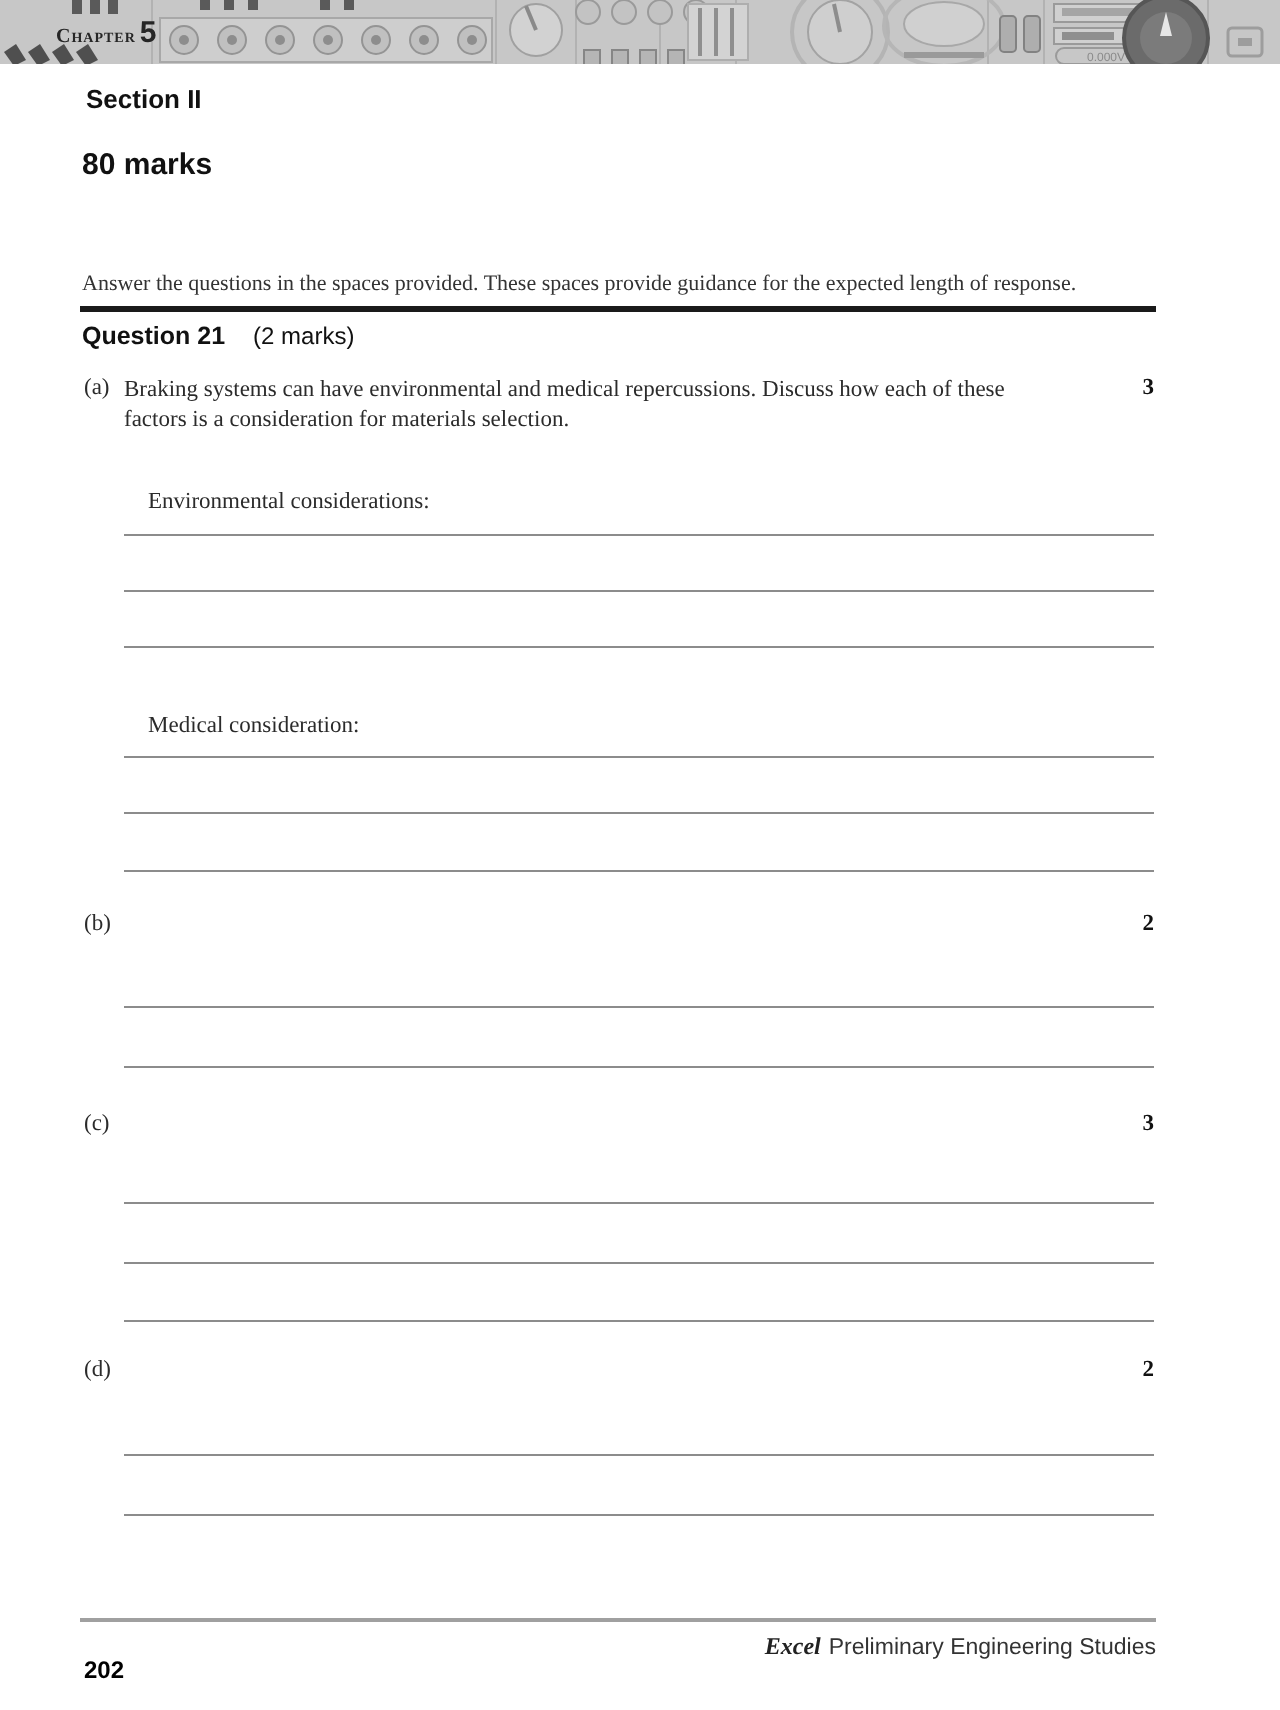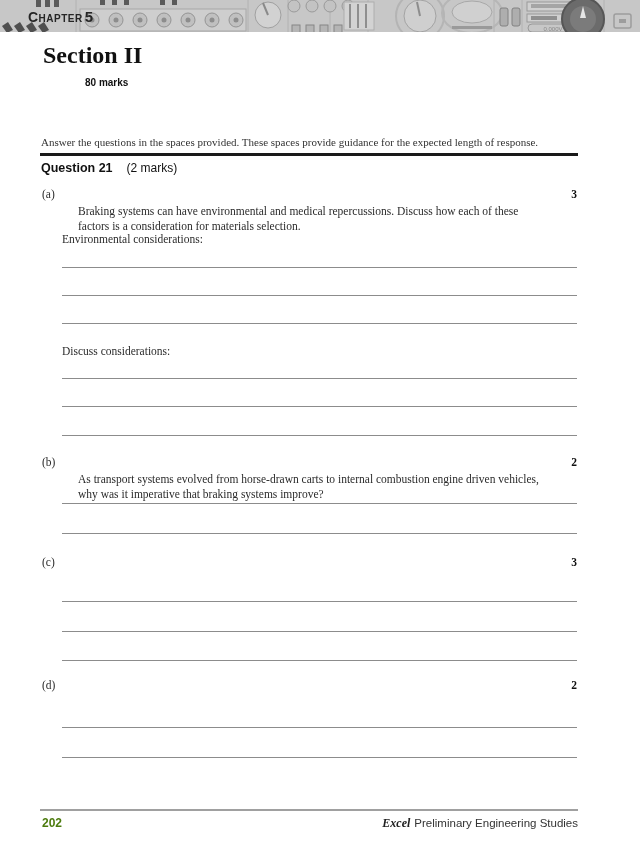--- a/index.html
+++ b/index.html
@@ -4,49 +4,49 @@
 <style>
   html,body{margin:0;padding:0;background:#ffffff;}
   .page{position:relative;width:640px;height:855px;background:#fff;overflow:hidden;
         font-family:"Liberation Serif", serif;color:#2b2b2b;}
 
   
   .photo-strip{position:absolute;left:0;top:0;width:640px;height:32px;background:#c7c7c7;}
   .photo-strip svg{display:block;}
   .chapter-tag{position:absolute;left:28px;top:8px;z-index:5;color:#262626;
                font-family:"Liberation Sans", sans-serif;font-weight:bold;white-space:nowrap;}
-  .chapter-word{font-size:14px;font-variant:small-caps;letter-spacing:0.5px;}
+  .chapter-word{font-size:10px;font-variant:small-caps;letter-spacing:0.5px;font-family:Liberation Serif, serif;}
   .chapter-num{font-size:15px;margin-left:2px;}
 
   
-  .section-title{position:absolute;left:43px;top:42px;font-family:Liberation Serif, serif;
-                 font-weight:bold;font-size:24px;color:#111;}
+  .section-title{position:absolute;left:43px;top:42px;font-family:Liberation Sans, sans-serif;
+                 font-weight:bold;font-size:13px;color:#111;}
   .info-block{position:absolute;left:41px;top:76px;font-family:"Liberation Sans", sans-serif;
-              font-weight:bold;font-size:10px;line-height:14px;color:#111;margin-left:44px;}
+              font-weight:bold;font-size:15px;line-height:14px;color:#111;}
   .instruction{position:absolute;left:41px;top:136px;font-size:11px;color:#333;white-space:nowrap;}
   .rule-thick{position:absolute;left:40px;top:153px;width:538px;height:3px;background:#1a1a1a;}
   .question-heading{position:absolute;left:41px;top:161px;font-family:"Liberation Sans", sans-serif;
                     font-size:12.5px;color:#111;}
   .question-heading .qh-title{font-weight:bold;margin-top:36px;}
   .question-heading .qh-marks{font-weight:normal;margin-left:14px;font-size:12px;}
 
   
   .question{position:absolute;left:40px;width:538px;}
   .q-label{position:absolute;left:2px;top:0;font-size:11.5px;}
-  .q-text{position:absolute;left:22px;top:0;margin:16px;width:496px;font-size:11.5px;
+  .q-text{position:absolute;left:22px;top:0;margin:0;width:496px;font-size:11.5px;
           line-height:15px;white-space:pre-line;}
   .q-marks{position:absolute;right:1px;top:0;font-size:11.5px;font-weight:bold;color:#111;}
-  .q-prompt{position:absolute;left:22px;margin:0;font-size:11.5px;}
+  .q-prompt{position:absolute;left:22px;margin:12px;font-size:11.5px;}
   .answer-line{position:absolute;left:22px;width:515px;height:1px;background:#8c8c8c;}
 
   
   .footer-rule{position:absolute;left:40px;top:809px;width:538px;height:2px;background:#a0a0a0;}
   .footer{position:absolute;left:41px;top:816px;width:537px;font-size:11.5px;
           font-family:"Liberation Sans", sans-serif;color:#333;}
-  .page-number{position:absolute;left:1px;top:0;font-weight:bold;font-size:12px;color:#4d7c0f;}
+  .page-number{position:absolute;left:1px;top:12px;font-weight:bold;font-size:12px;color:#000000;}
   .book-title{position:absolute;right:0;top:0;white-space:nowrap;}
   .brand{font-family:"Liberation Serif", serif;font-weight:bold;font-style:italic;
          color:#222;margin-right:4px;font-size:12px;}
 </style>
 </head>
 <body>
 
 <div class="page">
 
   <div class="photo-strip">
@@ -176,30 +176,28 @@
 
   <section class="question" style="top:188px;height:260px;">
     <span class="q-label">(a)</span>
     <p class="q-text">Braking systems can have environmental and medical repercussions. Discuss how each of these
 factors is a consideration for materials selection.</p>
     <span class="q-marks">3</span>
     <p class="q-prompt" style="top:45px;">Environmental considerations:</p>
     <div class="answer-line" style="top:79px;"></div>
     <div class="answer-line" style="top:107px;"></div>
     <div class="answer-line" style="top:135px;"></div>
-    <p class="q-prompt" style="top:157px;">Discuss considerations:</p>
+    <p class="q-prompt" style="top:157px;">Medical consideration:</p>
     <div class="answer-line" style="top:190px;"></div>
     <div class="answer-line" style="top:218px;"></div>
     <div class="answer-line" style="top:247px;"></div>
   </section>
 
   <section class="question" style="top:456px;height:90px;">
     <span class="q-label">(b)</span>
-    <p class="q-text">As transport systems evolved from horse-drawn carts to internal combustion engine driven vehicles,
-why was it imperative that braking systems improve?</p>
     <span class="q-marks">2</span>
     <div class="answer-line" style="top:47px;"></div>
     <div class="answer-line" style="top:77px;"></div>
   </section>
 
   <section class="question" style="top:556px;height:110px;">
     <span class="q-label">(c)</span>
     <span class="q-marks">3</span>
     <div class="answer-line" style="top:45px;"></div>
     <div class="answer-line" style="top:75px;"></div>

